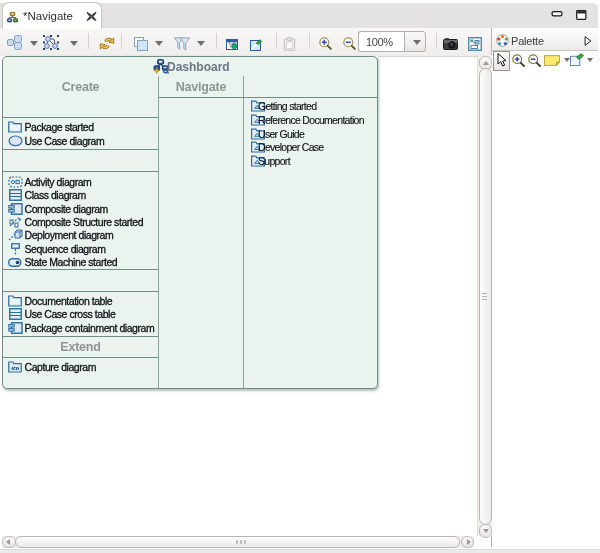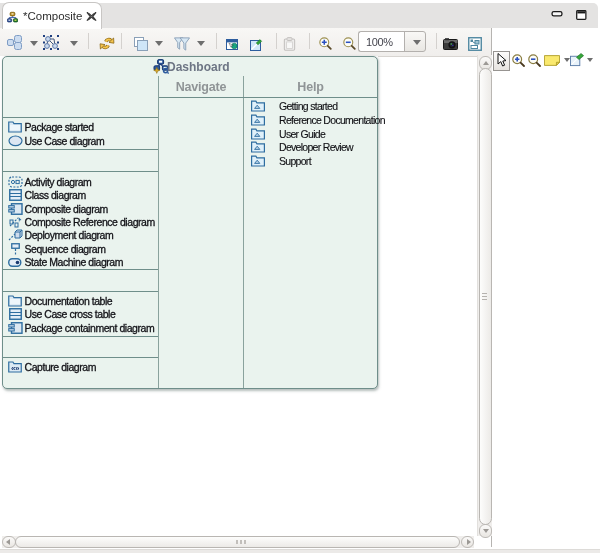--- a/index.html
+++ b/index.html
@@ -24,42 +24,42 @@
   #canvas{left:0;top:56px;width:491px;height:383px;background:#fff;}
   
   #panel{left:2px;top:0px;width:374px;height:331px;background:#eaf3ee;
          border:1px solid #6f8e8a;border-radius:5px;box-shadow:1px 1.5px 2.5px rgba(110,125,122,0.5);}
   .vdiv{position:absolute;top:19px;bottom:0;width:1px;background:#8aa29d;}
   .hline{position:absolute;height:1px;background:#6f8e8a;}
   .schead{position:absolute;font-size:12.5px;font-weight:bold;color:#8f9496;width:100%;text-align:center;letter-spacing:-0.2px;}
   .item{position:absolute;height:13px;font-size:10.5px;letter-spacing:-0.45px;color:#101014;white-space:nowrap;-webkit-text-stroke:0.3px #16161c;}
   .item svg{position:absolute;left:0;top:0;}
   .item span{position:absolute;left:16.5px;top:-0.5px;}
-  .hitem span{left:28px;letter-spacing:-0.7px;text-align:right;-webkit-text-stroke:0.12px #16161c;}
+  .hitem span{left:7px;letter-spacing:-0.7px;text-align:right;-webkit-text-stroke:0.12px #16161c;}
   
   #vsb{left:477px;top:55px;width:14px;height:481px;background:#f0eeec;border-left:1px solid #e2e0dd;}
   #hsb{left:2px;top:536px;width:472px;height:12px;background:#f0eeec;}
   .thumb{position:absolute;background:linear-gradient(90deg,#fdfdfc,#eceae7);border:1px solid #b9b6b2;border-radius:7px;}
   .thumbh{position:absolute;background:linear-gradient(#fdfdfc,#eceae7);border:1px solid #b9b6b2;border-radius:7px;}
   #botstrip{left:0;top:549px;width:600px;height:4px;background:#eceae8;border-top:1px solid #dddbd8;}
 </style>
 </head>
 <body>
   <div class="abs" id="tabbar"></div>
   <div class="abs" id="tab">
     <svg class="abs" style="left:4px;top:8px" width="11" height="12" viewBox="0 0 14 13">
       <rect x="4" y="0.5" width="6" height="4.6" rx="1.4" fill="#b8891c" stroke="#7a5a08"></rect>
       <rect x="5.7" y="1.8" width="2.6" height="1.6" fill="#fdf6e0"></rect>
       <path d="M7 5.5 V7 M2.8 9 V7.2 H11.2 V9" stroke="#3a5caa" stroke-width="1.2" fill="none"></path>
       <rect x="0.5" y="8.6" width="5.4" height="4.2" rx="1.3" fill="#2e4f96" stroke="#1c3570"></rect>
       <rect x="1.9" y="9.8" width="2.4" height="1.5" fill="#e8eef8"></rect>
       <rect x="8.2" y="8.6" width="5.4" height="4.2" rx="1.3" fill="#1f7a2e" stroke="#135020"></rect>
       <rect x="9.6" y="9.8" width="2.4" height="1.5" fill="#e8e85a"></rect>
     </svg>
-    <div class="abs" id="tabtxt">*Composite</div>
+    <div class="abs" id="tabtxt">*Navigate</div>
     <svg class="abs" style="left:83px;top:7.5px" width="11" height="11" viewBox="0 0 12 12">
       <path d="M1 1.5 C3 2.5 4.5 3.5 6 5.2 C7.5 3.5 9 2.5 11 1.5 C9.5 3.5 8.3 5 7.3 6 C8.3 7 9.5 8.5 11 10.5 C9 9.5 7.5 8.5 6 6.8 C4.5 8.5 3 9.5 1 10.5 C2.5 8.5 3.7 7 4.7 6 C3.7 5 2.5 3.5 1 1.5 Z" fill="none" stroke="#3c3c3c" stroke-width="1.2"></path>
     </svg>
   </div>
 
   <svg class="abs" style="left:551px;top:10.5px" width="12" height="6" viewBox="0 0 13 7">
     <rect x="0.75" y="0.75" width="11.5" height="5" rx="2" fill="#f6f6f6" stroke="#1a1a1a" stroke-width="1.5"></rect>
   </svg>
   <svg class="abs" style="left:576px;top:10px" width="11" height="10" viewBox="0 0 13 12">
     <rect x="0.75" y="0.75" width="11" height="10.5" rx="1" fill="#fff" stroke="#1a1a1a" stroke-width="1.5"></rect>
@@ -172,20 +172,34 @@
       <rect x="0.75" y="0.75" width="12.5" height="12.5" fill="#fff" stroke="#4f87a0" stroke-width="1.4"></rect>
       <rect x="2.5" y="2.5" width="2.5" height="2.5" fill="#4f87a0"></rect>
       <rect x="7" y="3.5" width="4" height="3.5" fill="#9fc3d2" stroke="#4f87a0"></rect>
       <rect x="3" y="8.5" width="6.5" height="3" fill="#fff" stroke="#4f87a0"></rect>
       <path d="M5 5 L7 6" stroke="#4f87a0"></path>
     </svg>
   </div>
 
   <div class="abs" id="paldiv"></div>
   <div class="abs" id="pal">
+    <div class="abs" id="palhead">
+      <svg class="abs" style="left:4px;top:6px" width="13" height="13" viewBox="0 0 14 14">
+        <circle cx="7" cy="7" r="6.3" fill="#fff" stroke="#9a9890"></circle>
+        <circle cx="7" cy="2.8" r="1.7" fill="#e87820"></circle>
+        <circle cx="11" cy="5.5" r="1.7" fill="#58a838"></circle>
+        <circle cx="10" cy="10.3" r="1.7" fill="#3858c8"></circle>
+        <circle cx="4" cy="10.3" r="1.7" fill="#28a8a8"></circle>
+        <circle cx="3" cy="5.5" r="1.7" fill="#d83830"></circle>
+      </svg>
+      <div class="abs" style="left:19px;top:7px;font-size:11px;letter-spacing:-0.2px;color:#3a3a3a;">Palette</div>
+      <svg class="abs" style="left:92px;top:8px" width="8" height="10" viewBox="0 0 9 12">
+        <path d="M1 0.8 L8 6 L1 11.2 Z" fill="#fff" stroke="#222" stroke-width="1.2"></path>
+      </svg>
+    </div>
     <div class="abs" id="paltools">
       <div class="abs" style="left:1px;top:0px;width:15px;height:18px;background:linear-gradient(#fcfbfa,#e6e3df);border:1px solid #979491;"></div>
       <svg class="abs" style="left:5px;top:2px" width="10" height="15" viewBox="0 0 10 15">
         <path d="M1 0.5 L1 11 L3.8 8.6 L5.6 13 L7.6 12.2 L5.8 8 L9 7.6 Z" fill="#fff" stroke="#111" stroke-width="1"></path>
       </svg>
       <svg class="abs" style="left:20px;top:3px" width="13" height="13" viewBox="0 0 13 13">
         <circle cx="5.2" cy="5.2" r="4.4" fill="#fdfdf8" stroke="#8a7d42" stroke-width="1.2"></circle>
         <path d="M8.6 8.6 L12 12" stroke="#4a3a20" stroke-width="1.8" stroke-linecap="round"></path>
         <path d="M5.2 3 V7.4 M3 5.2 H7.4" stroke="#2a50c0" stroke-width="1.6"></path>
       </svg>
@@ -221,22 +235,22 @@
         <rect x="10.6" y="7.9" width="3" height="1.9" fill="#eafaef"></rect>
         <path d="M3.8 8.2 L4.7 10.4 L6.9 11.3 L4.7 12.2 L3.8 14.4 L2.9 12.2 L0.7 11.3 L2.9 10.4 Z" fill="#d9a92c" stroke="#8a6a10" stroke-width="0.5"></path>
         <circle cx="12.6" cy="11.6" r="2.1" stroke="#2e5b9e" stroke-width="1.5" fill="none"></circle>
         <path d="M14.6 13.4 L15.6 14.6" stroke="#2e5b9e" stroke-width="1.4"></path>
       </svg>
       <div class="abs" style="left:164px;top:3px;font-size:12px;font-weight:bold;color:#6d7584;">Dashboard</div>
 
       <div class="vdiv" style="left:155px"></div>
       <div class="vdiv" style="left:240px"></div>
 
+      <div class="schead" style="top:23px;left:0;width:155px;">Create</div>
       <div class="schead" style="top:23px;left:156px;width:84px;">Navigate</div>
-      <div class="schead" style="top:23px;left:241px;width:133px;">Help</div>
       <div class="hline" style="left:156px;top:40px;width:218px;"></div>
 
       <div class="hline" style="left:0;top:60px;width:155px;"></div>
       <div class="item" style="left:5px;top:64px;">
         <svg width="15" height="12" viewBox="0 0 15 12">
           <path d="M0.75 2 v-1 h4.2 l1 1.6 h7.3 V11 H0.75 Z" fill="#dceaf4" stroke="#2e6da0" stroke-width="1.2"></path>
           <rect x="2" y="4" width="10" height="5" fill="#eef6fb"></rect>
         </svg>
         <span>Package started</span>
       </div>
@@ -271,21 +285,21 @@
         </svg>
         <span>Composite diagram</span>
       </div>
       <div class="item" style="left:5px;top:159px;">
         <svg width="15" height="12" viewBox="0 0 15 12">
           <path d="M2 10 L10 2" stroke="#2e6da0" stroke-dasharray="2 1.5" stroke-width="1.2"></path>
           <path d="M10.5 1 l3 3 -2 0.5 -0.5 2 z" fill="#2e6da0"></path>
           <rect x="2" y="4" width="3" height="4" fill="none" stroke="#2e6da0"></rect>
           <rect x="7" y="7" width="3" height="4" fill="none" stroke="#2e6da0"></rect>
         </svg>
-        <span>Composite Reference diagram</span>
+        <span>Composite Structure started</span>
       </div>
       <div class="item" style="left:5px;top:172px;">
         <svg width="15" height="12" viewBox="0 0 15 12">
           <path d="M1 11 L7 5" stroke="#2e6da0" stroke-dasharray="2 1.5" stroke-width="1.2"></path>
           <path d="M7.5 4 l3 3 -2 0.5 -0.5 2 z" fill="#2e6da0"></path>
           <path d="M7 3 l2 -2 h5 v6 l-2 2 h-5 z M7 3 h5 v6 M12 3 l2 -2" fill="#cfdded" stroke="#2e6da0"></path>
         </svg>
         <span>Deployment diagram</span>
       </div>
       <div class="item" style="left:5px;top:186px;">
@@ -293,21 +307,21 @@
           <rect x="3.75" y="0.75" width="7.5" height="4.5" fill="#e4edf6" stroke="#2e6da0" stroke-width="1.3"></rect>
           <path d="M7.5 5.5 V11.5" stroke="#2e6da0" stroke-width="1.2" stroke-dasharray="2.5 1.5"></path>
         </svg>
         <span>Sequence diagram</span>
       </div>
       <div class="item" style="left:5px;top:199px;">
         <svg width="15" height="12" viewBox="0 0 15 12">
           <rect x="0.75" y="2.75" width="12" height="7.5" rx="3.5" fill="#e4edf6" stroke="#2e6da0" stroke-width="1.4"></rect>
           <circle cx="9.5" cy="6.5" r="1.8" fill="#1a3a70"></circle>
         </svg>
-        <span>State Machine diagram</span>
+        <span>State Machine started</span>
       </div>
       <div class="hline" style="left:0;top:212px;width:155px;"></div>
       <div class="hline" style="left:0;top:234px;width:155px;"></div>
       <div class="item" style="left:5px;top:238px;">
         <svg width="15" height="12" viewBox="0 0 15 12">
           <path d="M0.75 2 v-1 h4.2 l1 1.6 h7.3 V11 H0.75 Z" fill="#dceaf4" stroke="#2e6da0" stroke-width="1.2"></path>
           <rect x="2" y="4" width="10" height="5" fill="#eef6fb"></rect>
         </svg>
         <span>Documentation table</span>
       </div>
@@ -320,20 +334,21 @@
       </div>
       <div class="item" style="left:5px;top:265px;">
         <svg width="15" height="12" viewBox="0 0 15 12">
           <rect x="3.5" y="0.75" width="10.5" height="10.5" fill="#dce8f2" stroke="#2e6da0" stroke-width="1.4"></rect>
           <rect x="0.75" y="2.6" width="5.5" height="2.4" fill="#b9cfe4" stroke="#2e6da0"></rect>
           <rect x="0.75" y="6.6" width="5.5" height="2.4" fill="#b9cfe4" stroke="#2e6da0"></rect>
         </svg>
         <span>Package containment diagram</span>
       </div>
       <div class="hline" style="left:0;top:279px;width:155px;"></div>
+      <div class="schead" style="top:283px;left:0;width:155px;">Extend</div>
       <div class="hline" style="left:0;top:300px;width:155px;"></div>
       <div class="item" style="left:5px;top:304px;">
         <svg width="15" height="12" viewBox="0 0 15 12">
           <path d="M0.75 2 v-1 h4.2 l1 1.6 h7.3 V11 H0.75 Z" fill="#dceaf4" stroke="#2e6da0" stroke-width="1.2"></path>
           <text x="3" y="9.5" font-size="8" fill="#1a3a70" font-weight="bold">«»</text>
         </svg>
         <span>Capture diagram</span>
       </div>
 
       <div class="item hitem" style="left:248px;top:43px;">
@@ -355,21 +370,21 @@
           <path d="M0.6 3 V1.2 h4.3 l1 1.6 h7.5 V11 H0.6 Z" fill="#dff0fa" stroke="#2e6da0" stroke-width="1.2"></path>
           <path d="M3.6 8.4 l2.6 -3.2 2.6 3.2 z" fill="#b9d4e8" stroke="#2e6da0" stroke-width="0.9"></path>
         </svg>
         <span>User Guide</span>
       </div>
       <div class="item hitem" style="left:248px;top:84px;">
         <svg width="14" height="12" viewBox="0 0 14 12">
           <path d="M0.6 3 V1.2 h4.3 l1 1.6 h7.5 V11 H0.6 Z" fill="#dff0fa" stroke="#2e6da0" stroke-width="1.2"></path>
           <path d="M3.6 8.4 l2.6 -3.2 2.6 3.2 z" fill="#b9d4e8" stroke="#2e6da0" stroke-width="0.9"></path>
         </svg>
-        <span>Developer Review</span>
+        <span>Developer Case</span>
       </div>
       <div class="item hitem" style="left:248px;top:98px;">
         <svg width="14" height="12" viewBox="0 0 14 12">
           <path d="M0.6 3 V1.2 h4.3 l1 1.6 h7.5 V11 H0.6 Z" fill="#dff0fa" stroke="#2e6da0" stroke-width="1.2"></path>
           <path d="M3.6 8.4 l2.6 -3.2 2.6 3.2 z" fill="#b9d4e8" stroke="#2e6da0" stroke-width="0.9"></path>
         </svg>
         <span>Support</span>
       </div>
     </div>
   </div>

